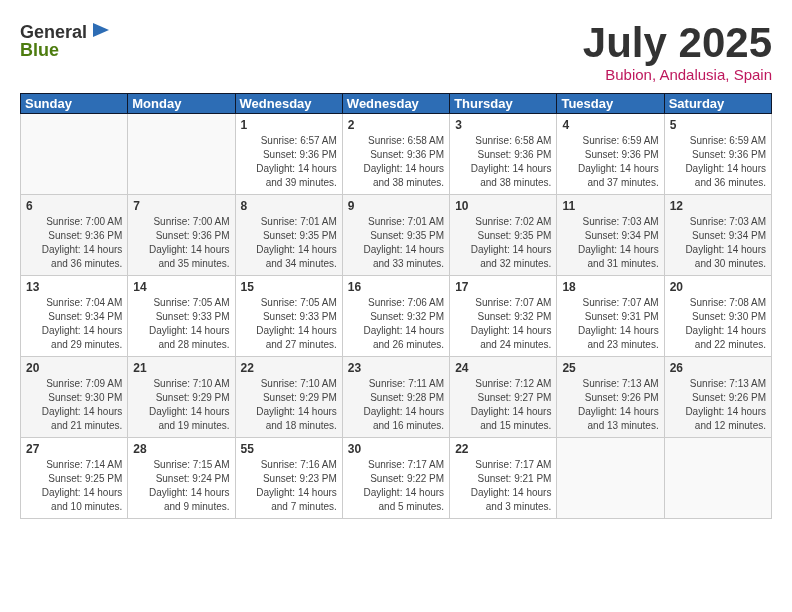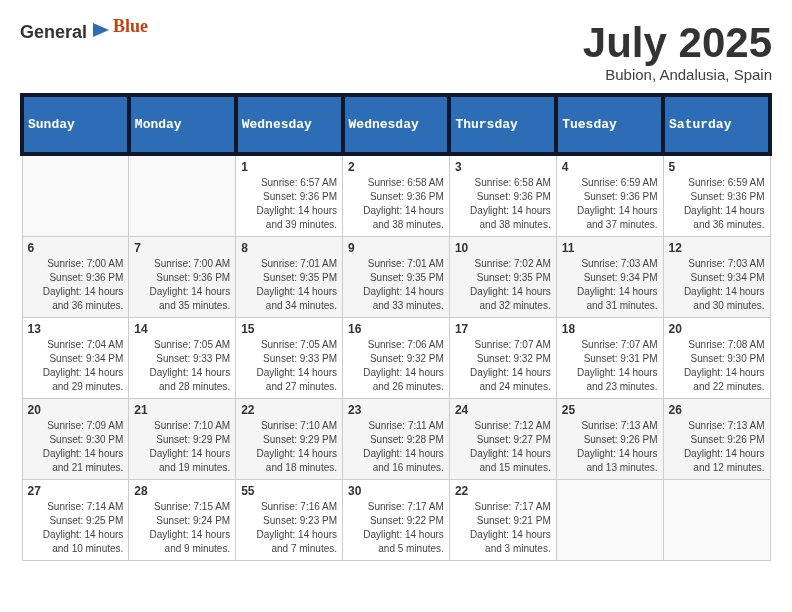--- a/index.html
+++ b/index.html
@@ -21,56 +21,54 @@
       align-items: center;
     }
     .logo-text-general {
       font-size: 18px;
       font-weight: bold;
       color: #333;
     }
     .logo-text-blue {
       font-size: 18px;
       font-weight: bold;
-      color: #c2410c;
-      font-family: Liberation Serif, serif;
+      color: #4d7c0f;
     }
     .logo-icon {
       width: 24px;
       height: 24px;
       margin-left: 2px;
     }
     .title-block {
       text-align: right;
     }
     .month-title {
       font-size: 42px;
       font-weight: bold;
       color: #333;
       line-height: 1.1;
     }
     .location-title {
       font-size: 15px;
-      color: #404040;
+      color: #be185d;
       margin-left: 48px;
     }
     table {
       width: 100%;
       border-collapse: collapse;
       table-layout: fixed;
     }
     thead tr th {
       background-color: #2d6db5;
       color: #fff;
       font-size: 13px;
       font-weight: bold;
-      padding: 20px 4px;
+      padding: 2px 4px;
       text-align: left;
-      border: 4px solid #0f172a;
-      font-family: Liberation Mono, monospace;
+      border: 1px solid #0f172a;
     }
     tbody tr td {
       border: 1px solid #ccc;
       vertical-align: top;
       padding: 4px 5px;
       font-size: 10.5px;
       color: #333;
       height: 80px;
       background: #fff;
     }
@@ -91,21 +89,21 @@
     }
     .empty-cell {
       background: #f9f9f9 !important;
     }
   </style>
 </head>
 <body>
 
 <div class="header">
   <div class="logo">
-    <div style="display:flex; flex-direction:row; align-items:flex-start;">
+    <div style="display:flex; flex-direction:column; align-items:flex-start;">
       <div style="display:flex; align-items:center;">
         <span class="logo-text-general">General</span>
         <svg class="logo-icon" viewBox="0 0 24 24" xmlns="http://www.w3.org/2000/svg">
           <polygon points="4,3 20,10 4,17" fill="#2d6db5"></polygon>
         </svg>
       </div>
       <span class="logo-text-blue" style="margin-top:-4px;">Blue</span>
     </div>
   </div>
   <div class="title-block">

